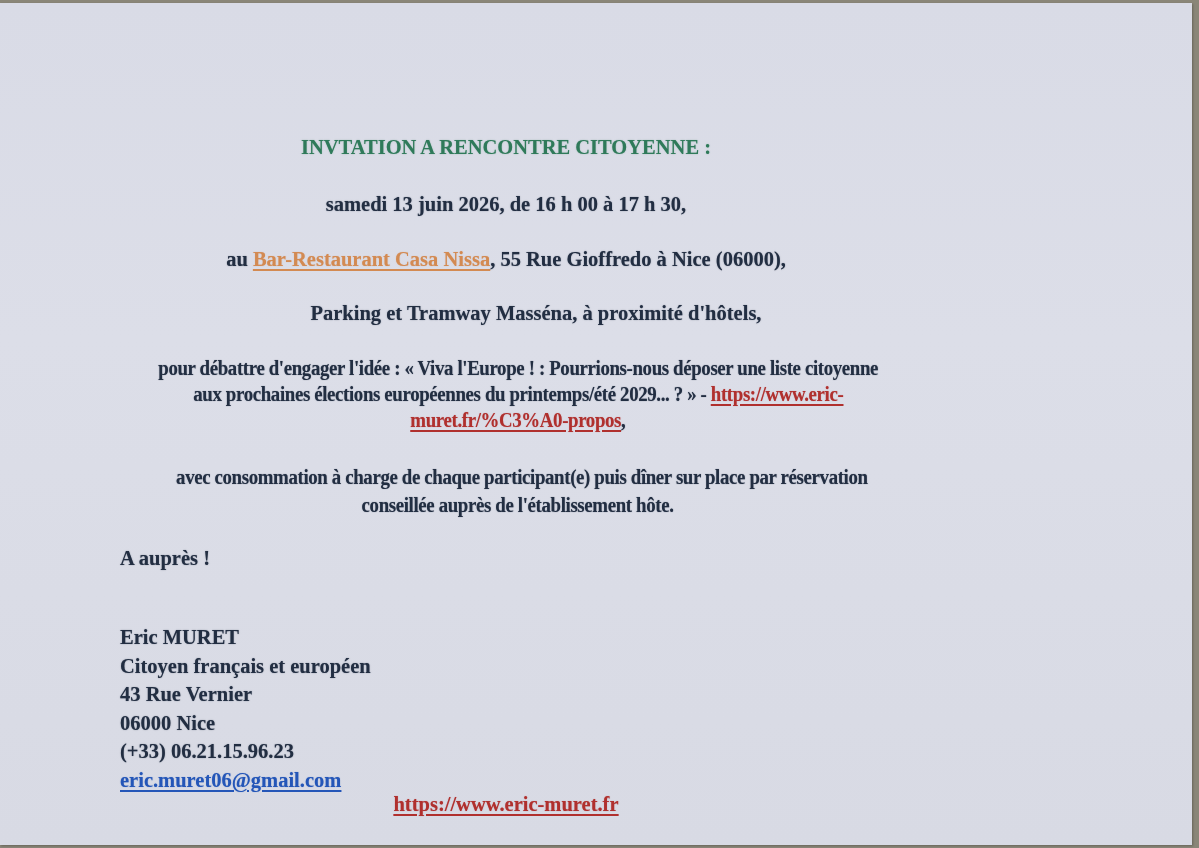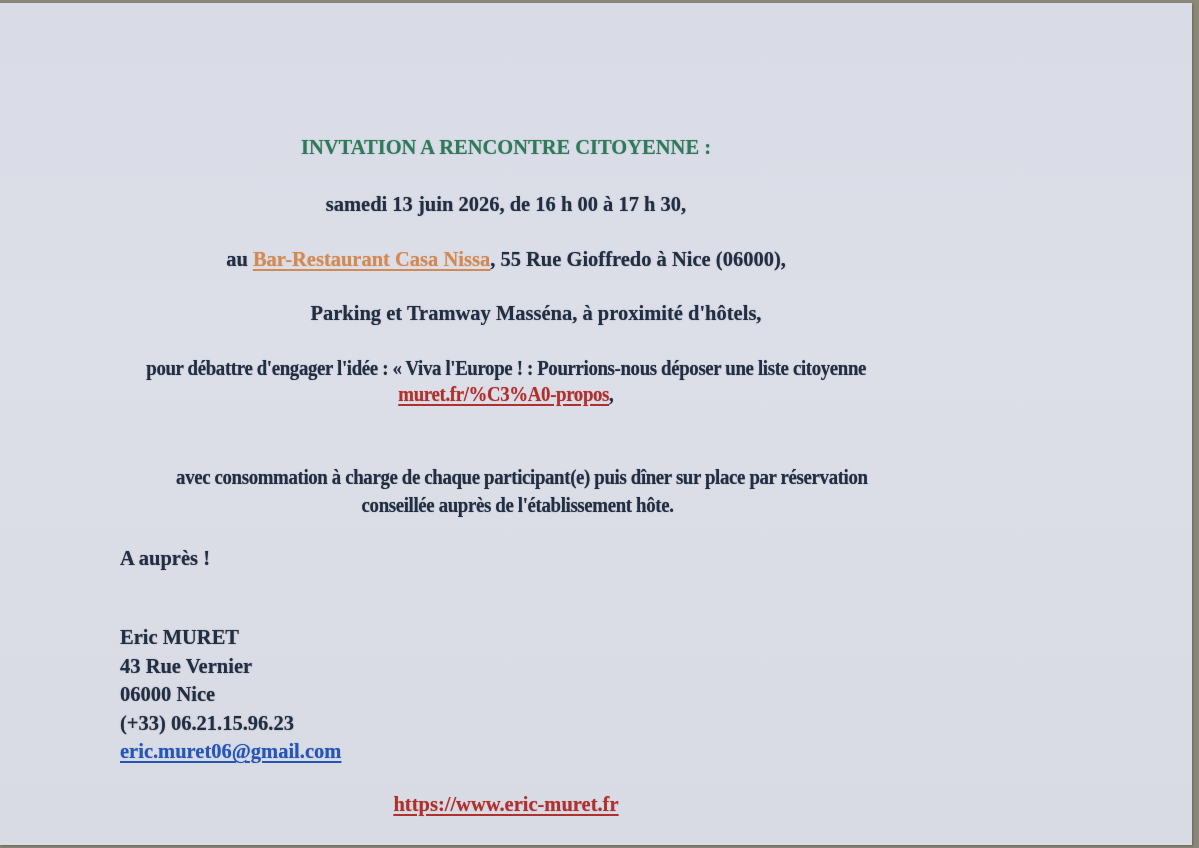--- a/index.html
+++ b/index.html
@@ -80,42 +80,46 @@
   <div class="txt center title" style="top:133px;">INVTATION A RENCONTRE CITOYENNE :</div>
 
   <div class="txt center" style="top:190px;">samedi 13 juin 2026, de 16 h 00 à 17 h 30,</div>
 
   <div class="txt center" style="top:245px;">
     <span>au </span><span class="link-orange">Bar-Restaurant Casa Nissa</span><span>, 55 Rue Gioffredo à Nice (06000),</span>
   </div>
 
   <div class="txt center" style="top:299px;padding-left:30px;">Parking et Tramway Masséna, à proximité d'hôtels,</div>
 
-  <div class="center" style="top:352px;">
+  <div class="center" style="top:352px;padding-left:12px;">
     <div class="txt" style="line-height:26px;">
       <span class="narrow">pour débattre d'engager l'idée : « Viva l'Europe ! : Pourrions-nous déposer une liste citoyenne</span>
+    </div>
+    <div class="txt" style="line-height:26px;">
+      <span class="narrow"><span>aux prochaines élections européennes du printemps/été 2029... ? » - </span><span class="link-red">https://www.eric-</span></span>
     </div>
     <div class="txt" style="line-height:26px;">
       <span class="narrow"><span class="link-red">muret.fr/%C3%A0-propos</span><span>,</span></span>
     </div>
   </div>
 
   <div class="center" style="top:460px;">
     <div class="txt" style="line-height:28px;margin-left:32px;">
       <span class="narrow">avec consommation à charge de chaque participant(e) puis dîner sur place par réservation</span>
     </div>
     <div class="txt" style="line-height:28px;padding-left:24px;">
       <span class="narrow">conseillée auprès de l'établissement hôte.</span>
     </div>
   </div>
 
   <div class="txt left-block" style="top:544px;">A auprès !</div>
 
   <div class="txt left-block" style="top:596px;margin-top:24px;">
     <span class="sig-line">Eric MURET</span>
+    <span class="sig-line">Citoyen français et européen</span>
     <span class="sig-line">43 Rue Vernier</span>
     <span class="sig-line">06000 Nice</span>
     <span class="sig-line">(+33) 06.21.15.96.23</span>
     <span class="sig-line"><span class="link-blue">eric.muret06@gmail.com</span></span>
   </div>
 
   <div class="txt center" style="top:790px;">
     <span class="link-red">https://www.eric-muret.fr</span>
   </div>
 

